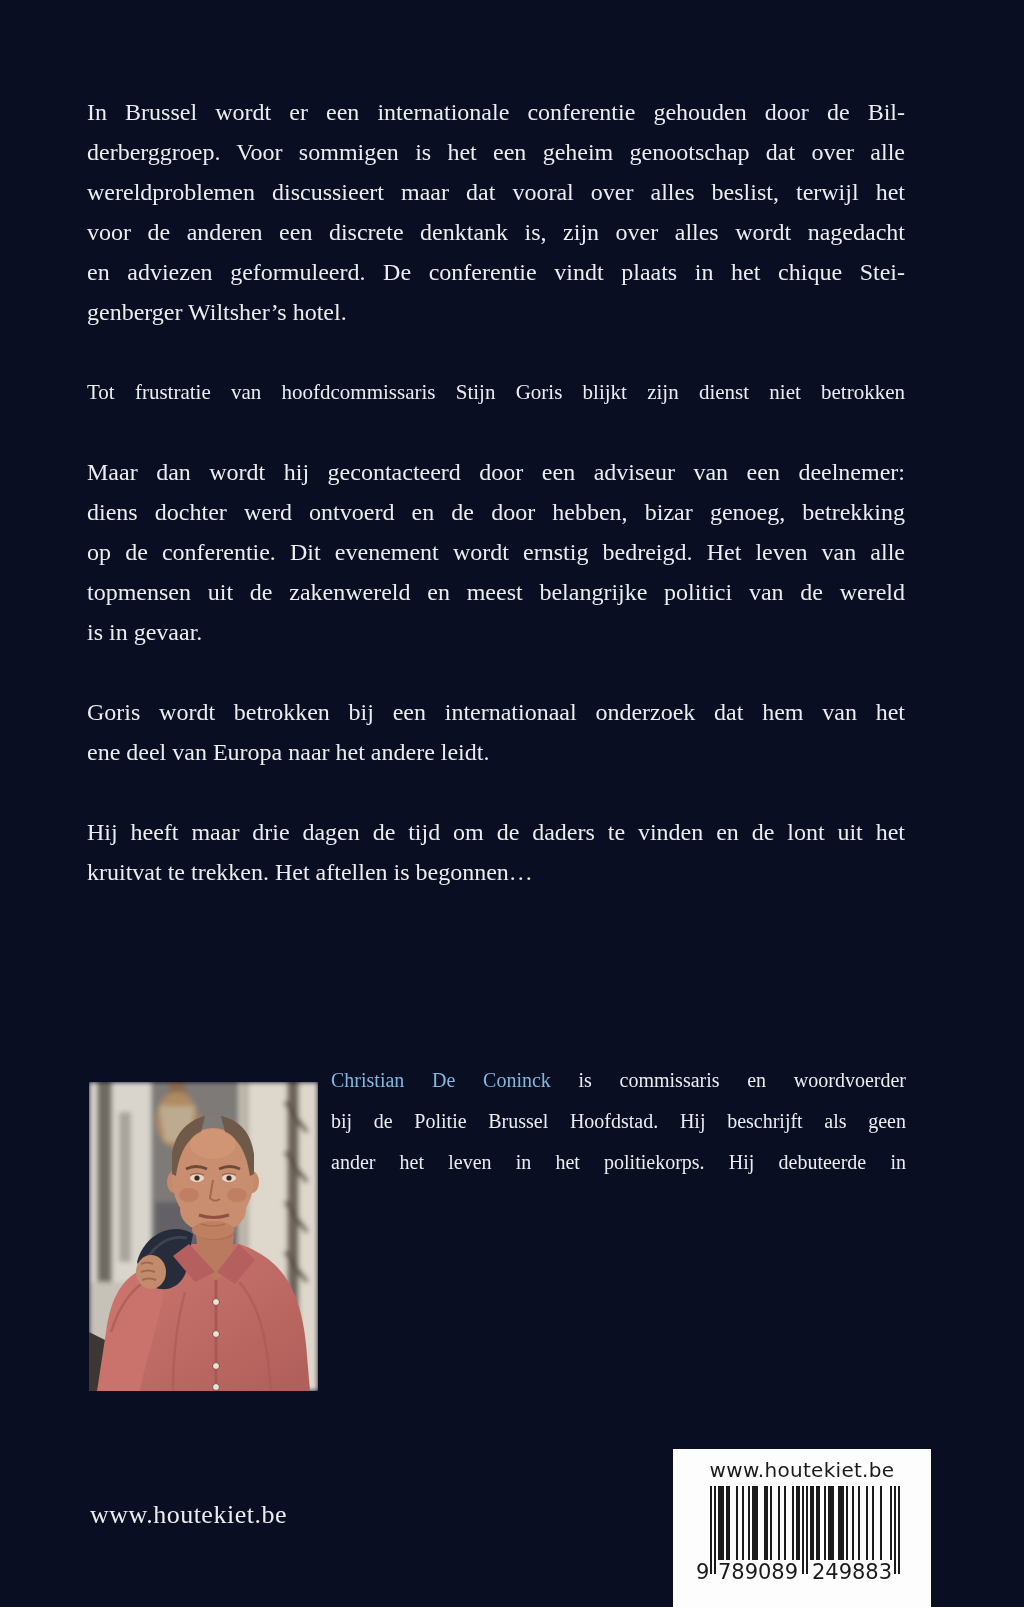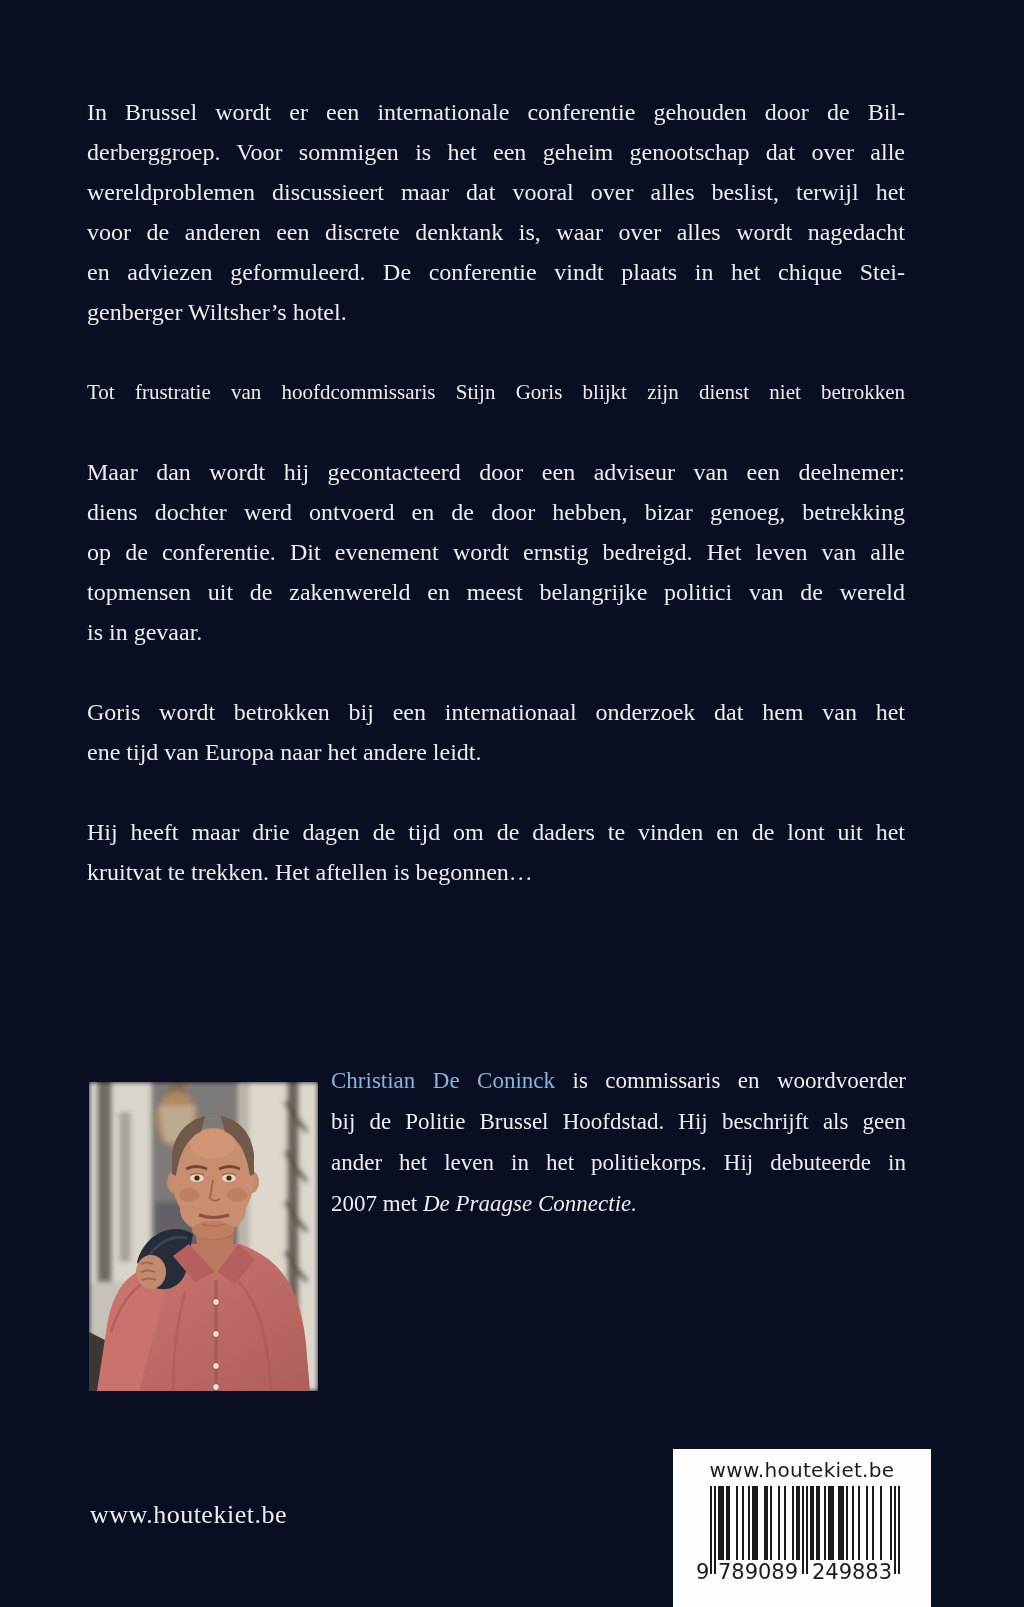--- a/index.html
+++ b/index.html
@@ -23,21 +23,21 @@
 
   
   .bio-row{
     position:absolute;left:89px;top:1060px;width:818px;
     display:flex;align-items:flex-start;
   }
   .photo{flex:0 0 229px;width:229px;height:309px;margin-top:22px;overflow:hidden;}
   .photo svg{display:block;}
   .bio-text{
     margin-left:13px;width:575px;
-    color:#ecedf1;font-size:23px;line-height:41px;
+    color:#ecedf1;font-size:20px;line-height:41px;
   }
   .bline{white-space:nowrap;text-align:justify;text-align-last:justify;}
   .bline.endline{text-align-last:left;}
   .author{color:#84b7dc;}
   .ital{font-style:italic;}
 
   
   .site{
     position:absolute;left:90px;top:1500px;
     color:#ecedf1;font-size:26px;letter-spacing:0.5px;
@@ -63,37 +63,37 @@
 </head>
 <body style="background: rgb(10, 14, 34);">
 
 <div class="cover">
 
   <div class="synopsis" id="synopsis" style="color: rgb(236, 237, 241);">
       <div class="para">
         <div class="line">In Brussel wordt er een internationale conferentie gehouden door de Bil-</div>
         <div class="line">derberggroep. Voor sommigen is het een geheim genootschap dat over alle</div>
         <div class="line">wereldproblemen discussieert maar dat vooral over alles beslist, terwijl het</div>
-        <div class="line">voor de anderen een discrete denktank is, waar over alles wordt nagedacht</div>
+        <div class="line">voor de anderen een discrete denktank is, zijn over alles wordt nagedacht</div>
         <div class="line">en adviezen geformuleerd. De conferentie vindt plaats in het chique Stei-</div>
         <div class="line endline">genberger Wiltsher’s hotel.</div>
       </div>
       <div class="para small">
         <div class="line">Tot frustratie van hoofdcommissaris Stijn Goris blijkt zijn dienst niet betrokken</div>
       </div>
       <div class="para">
         <div class="line">Maar dan wordt hij gecontacteerd door een adviseur van een deelnemer:</div>
         <div class="line">diens dochter werd ontvoerd en de door hebben, bizar genoeg, betrekking</div>
         <div class="line">op de conferentie. Dit evenement wordt ernstig bedreigd. Het leven van alle</div>
         <div class="line">topmensen uit de zakenwereld en meest belangrijke politici van de wereld</div>
         <div class="line endline">is in gevaar.</div>
       </div>
       <div class="para">
         <div class="line">Goris wordt betrokken bij een internationaal onderzoek dat hem van het</div>
-        <div class="line endline">ene tijd van Europa naar het andere leidt.</div>
+        <div class="line endline">ene deel van Europa naar het andere leidt.</div>
       </div>
       <div class="para">
         <div class="line">Hij heeft maar drie dagen de tijd om de daders te vinden en de lont uit het</div>
         <div class="line endline">kruitvat te trekken. Het aftellen is begonnen…</div>
       </div>
     </div>
 
   <div class="bio-row">
     <div class="photo">
 
@@ -183,21 +183,20 @@
 
           <path d="M110 133 Q124 138 140 133" stroke="#8f4f42" stroke-width="3" fill="none"></path>
           <path d="M112 142 Q124 146 136 142" stroke="#a5674f" stroke-width="1.5" fill="none" opacity="0.7"></path>
         </g>
       </svg>
     </div>
     <div class="bio-text">
       <div class="bline"><span class="author" style="color: rgb(132, 183, 220);">Christian De Coninck</span><span> is commissaris en woordvoerder</span></div>
       <div class="bline">bij de Politie Brussel Hoofdstad. Hij beschrijft als geen</div>
       <div class="bline">ander het leven in het politiekorps. Hij debuteerde in</div>
-      <div class="bline endline"><span>2007 met </span><span class="ital">De Praagse Connectie.</span></div>
     </div>
   </div>
 
   <div class="site">www.houtekiet.be</div>
 
   <div class="bcpanel" style="background: rgb(253, 253, 253);">
     <div class="bcsite">www.houtekiet.be</div>
     <svg id="barcode" width="212" height="100" viewBox="0 0 212 100">
         <rect x="14" y="0" width="2" height="88" fill="#1b1b1b"></rect>
         <rect x="18" y="0" width="2" height="88" fill="#1b1b1b"></rect>

